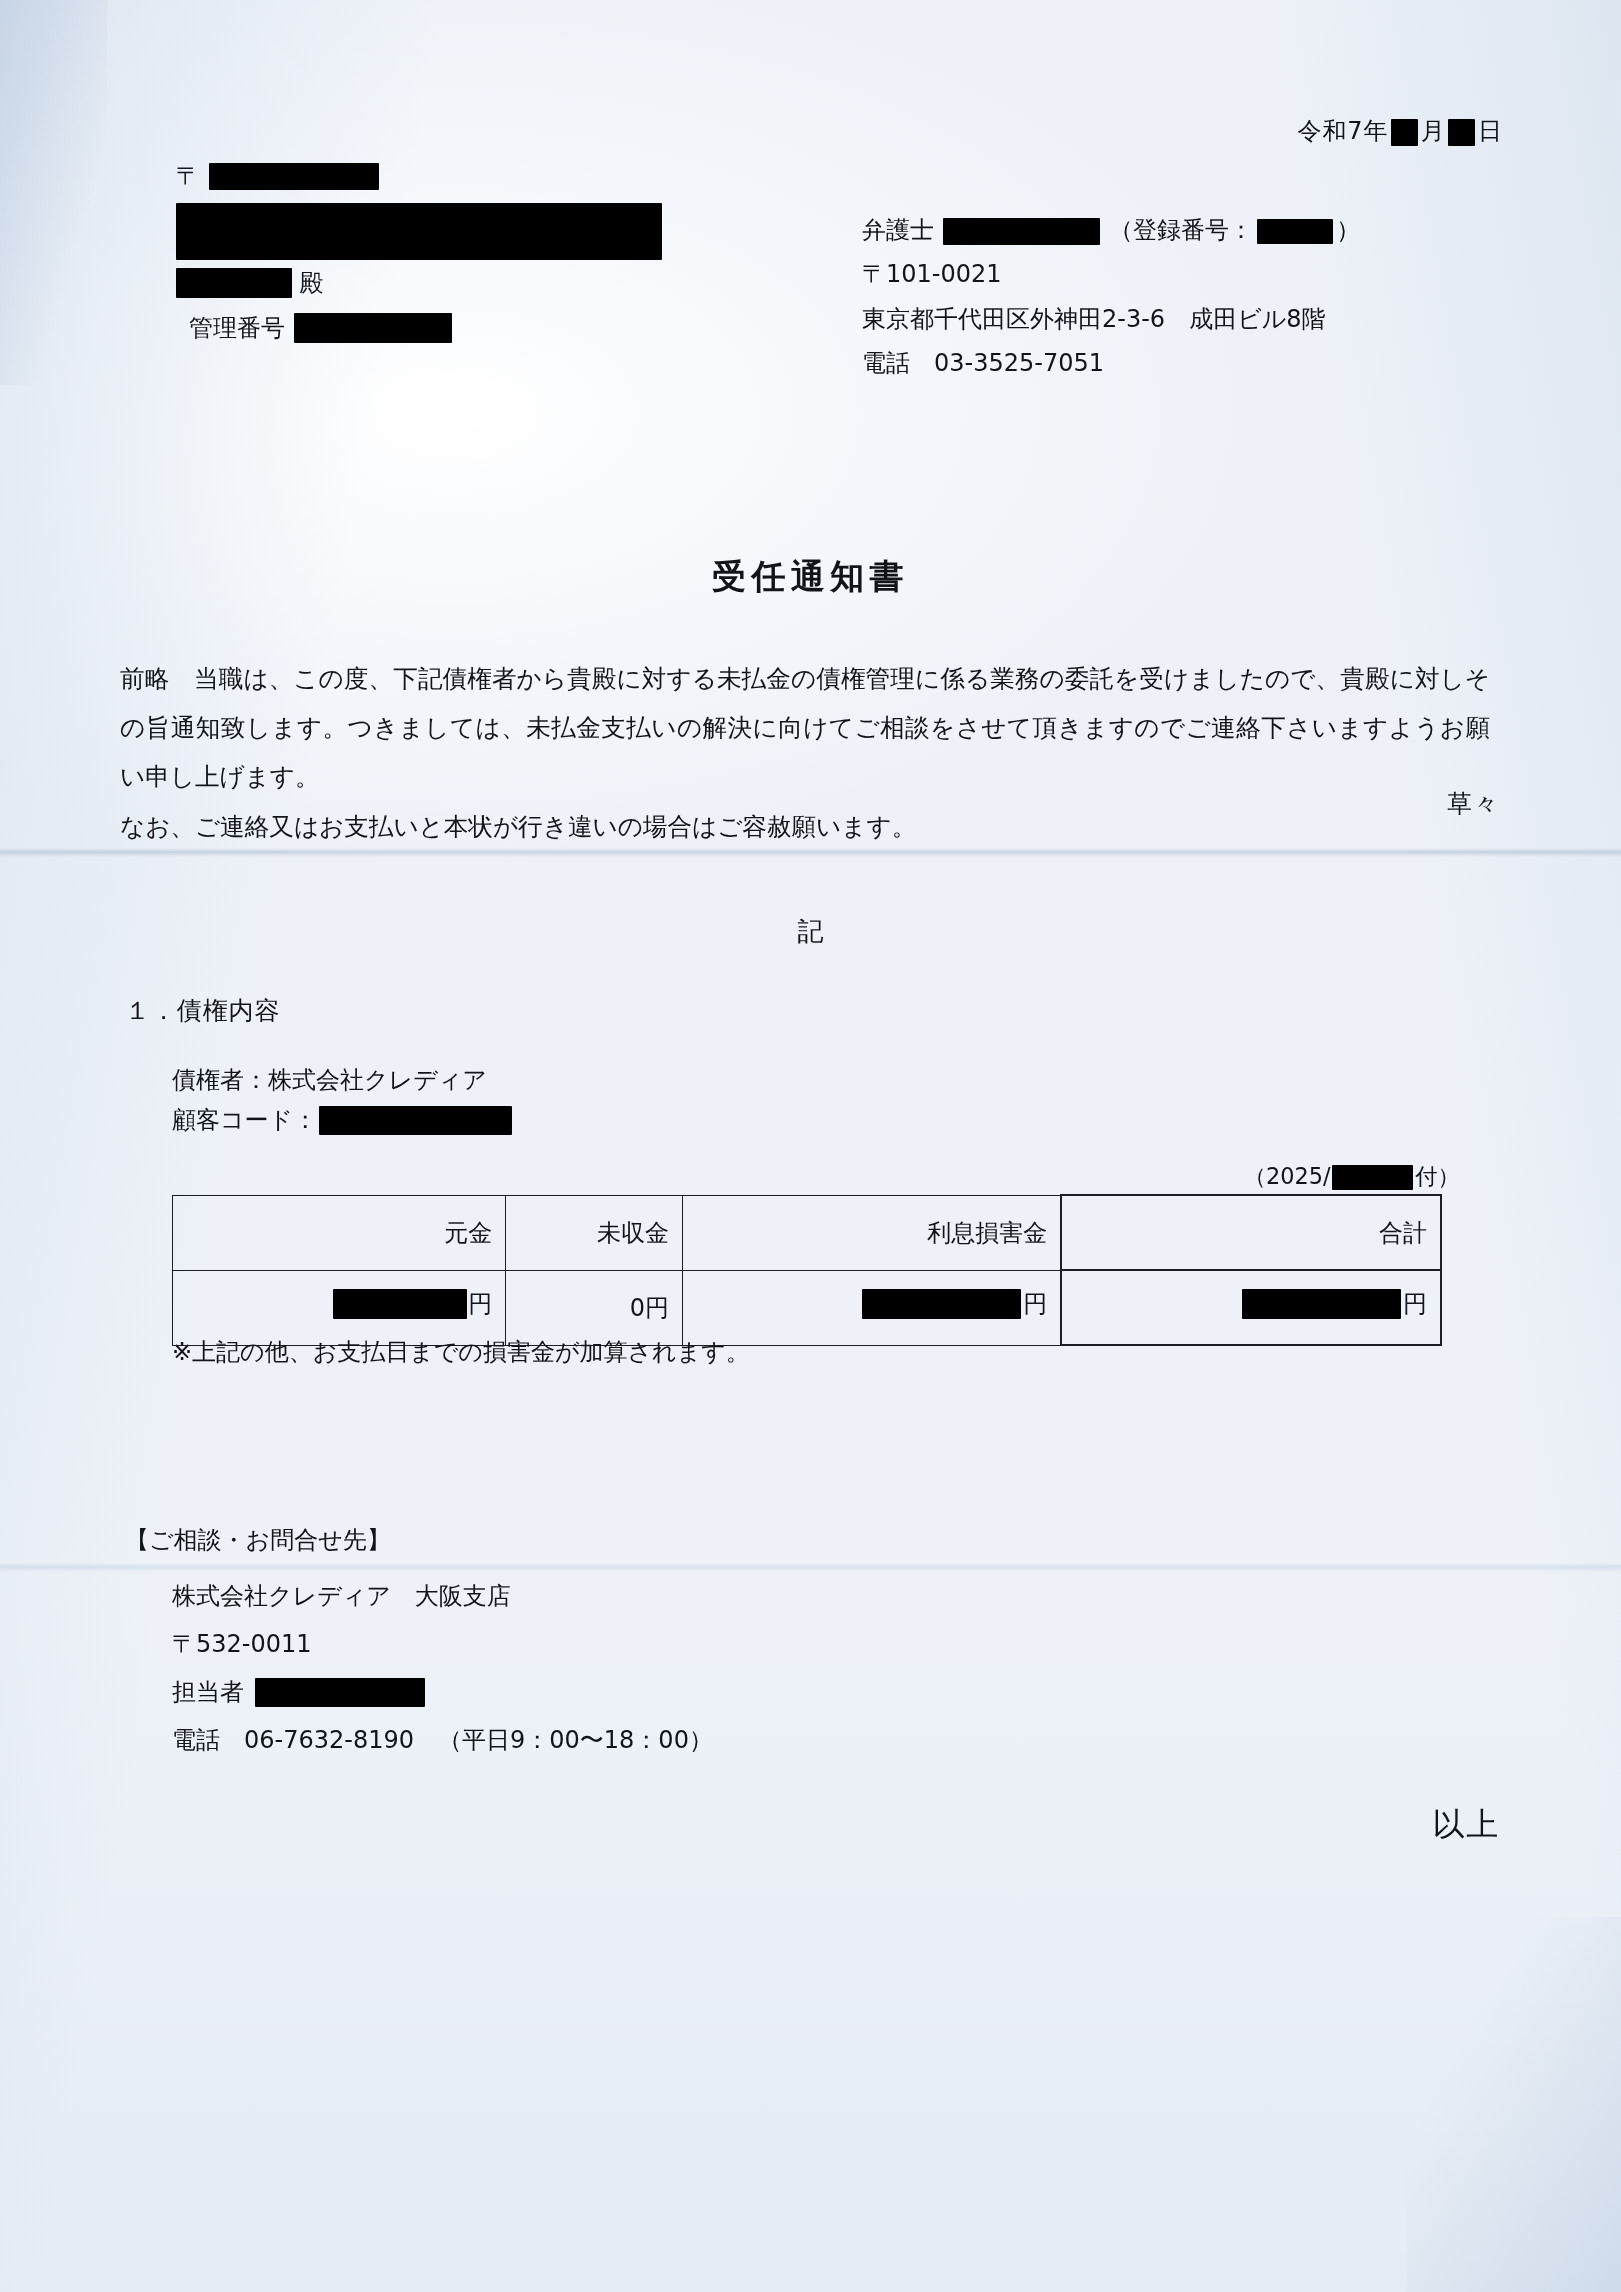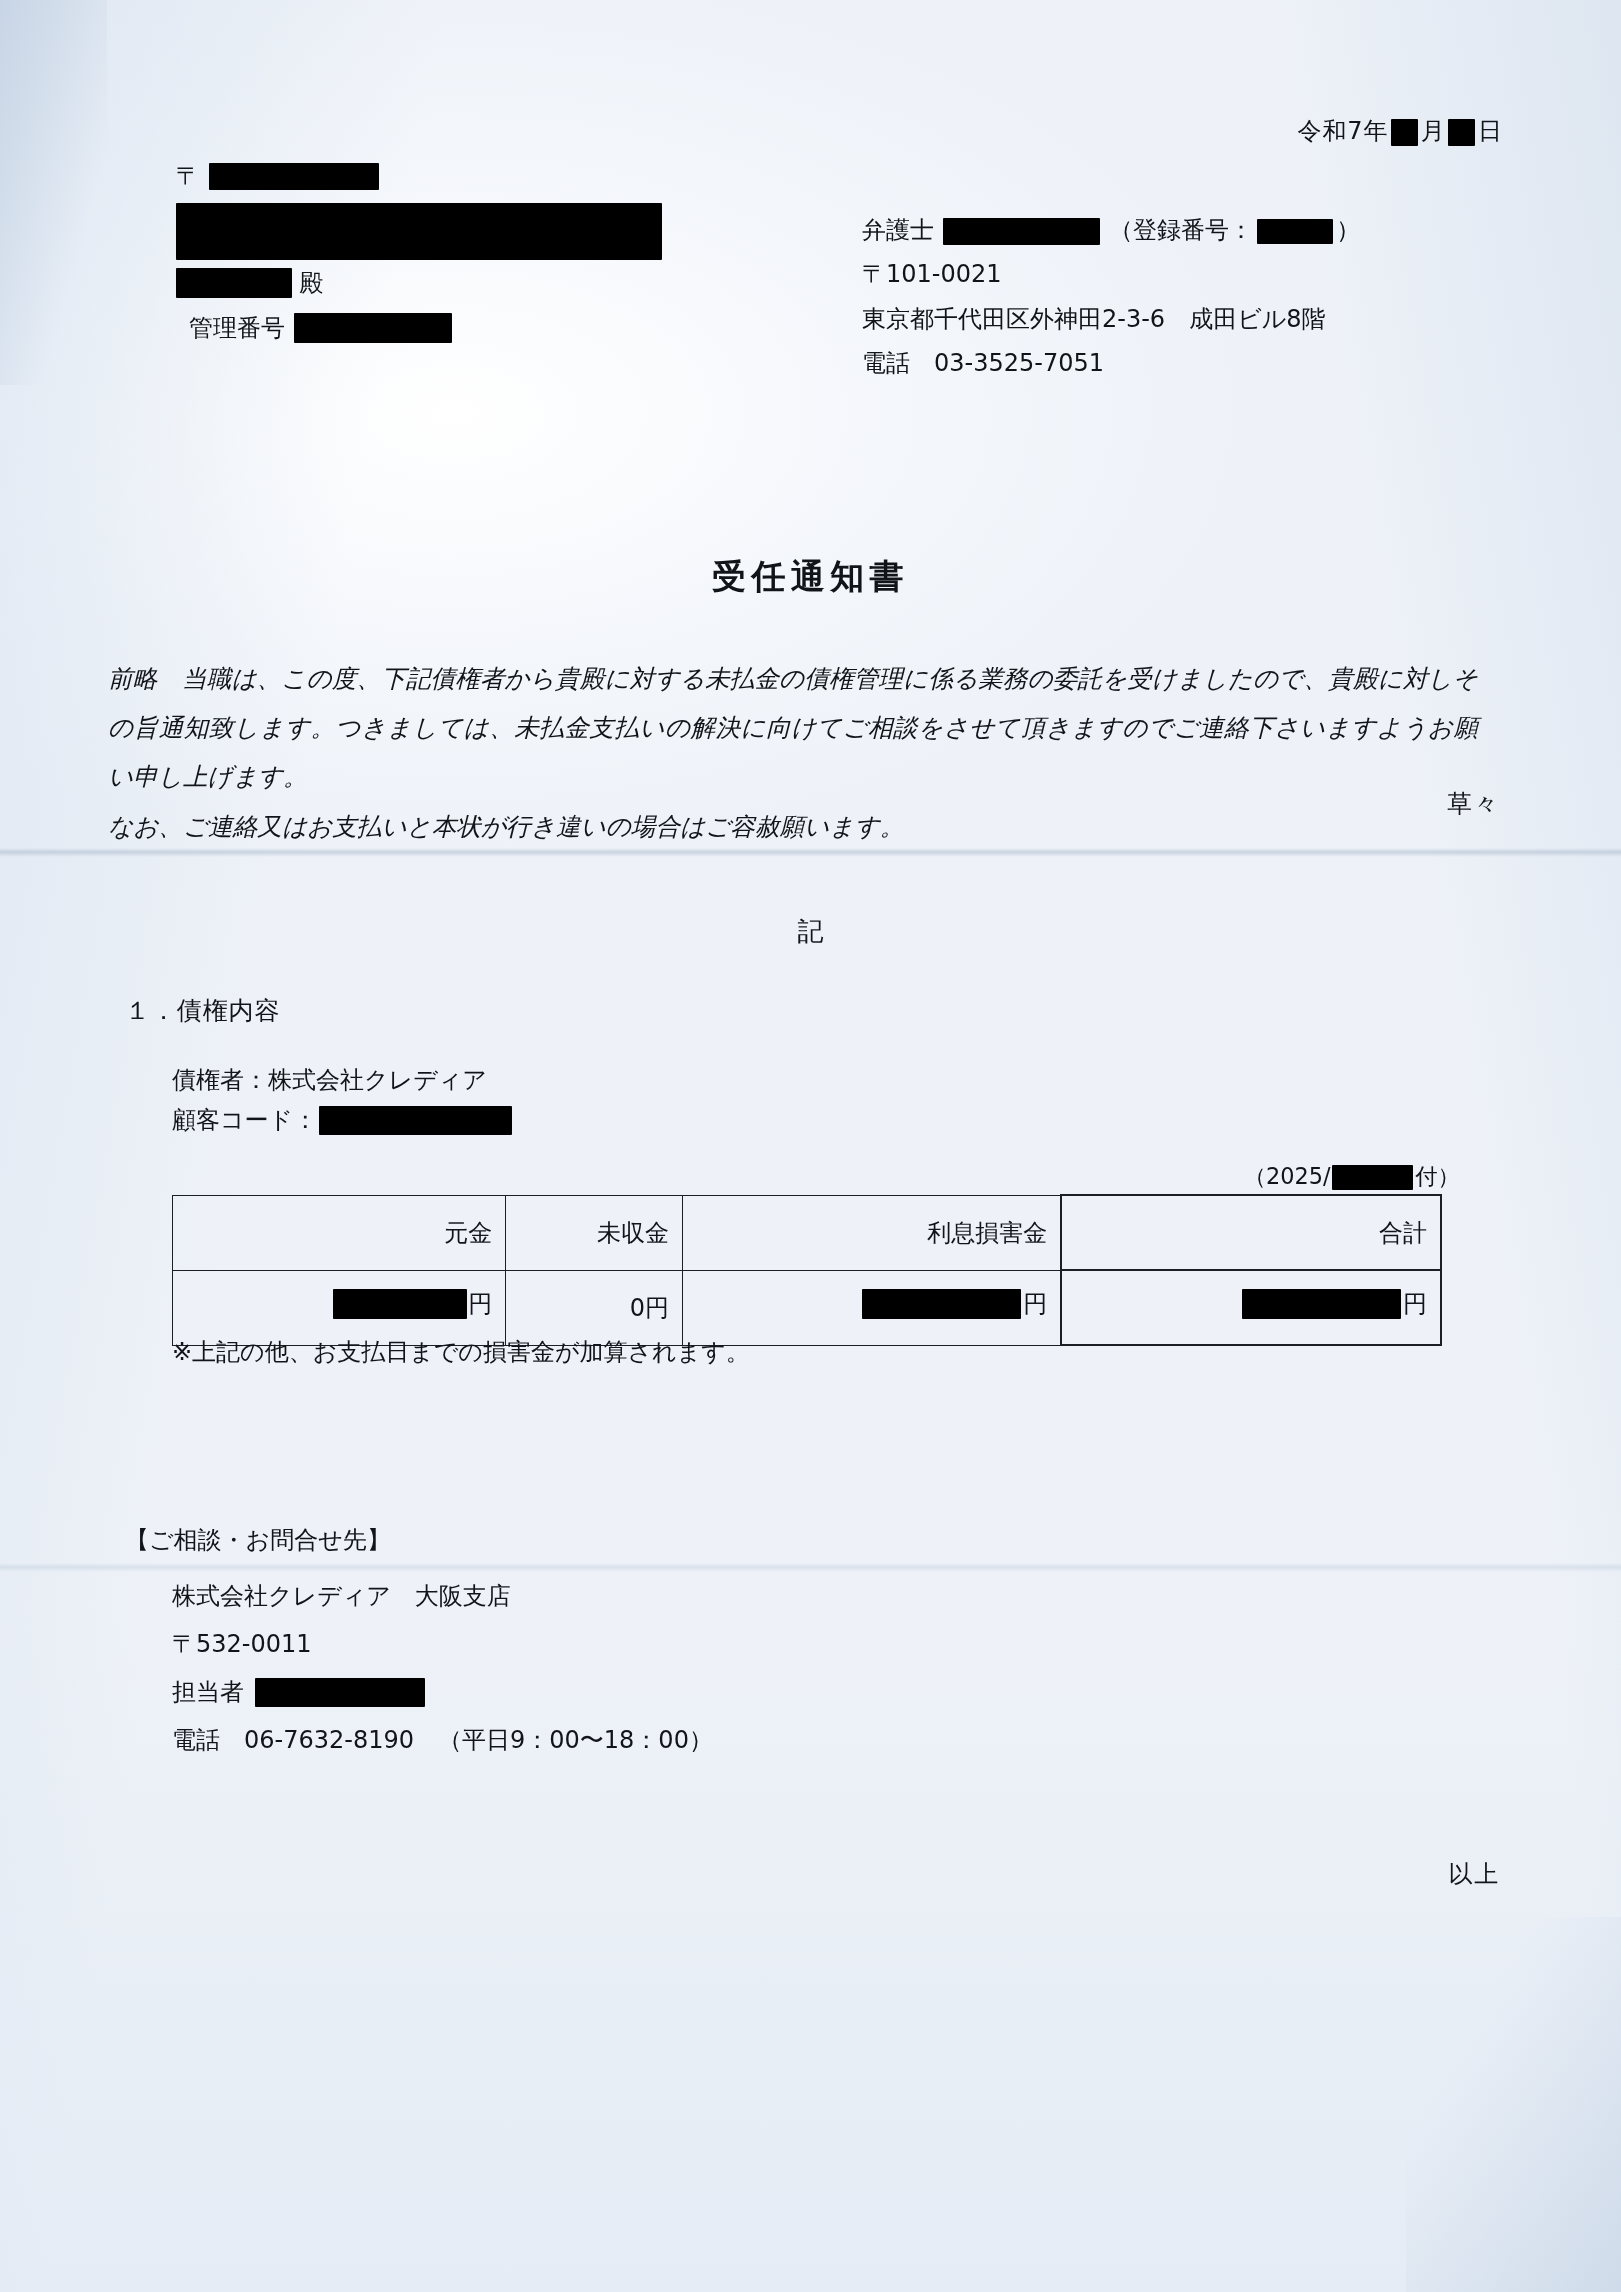--- a/index.html
+++ b/index.html
@@ -116,26 +116,25 @@
     text-align: center;
     font-size: 34px;
     font-weight: bold;
     letter-spacing: 5.4px;
   }
 
   
   .body-text {
     position: absolute;
     top: 654px;
-    left: 108px;
+    left: 120px;
     width: 1370px;
     font-size: 24.6px;
     line-height: 2.0;
     text-align: justify;
-    font-style: italic;
   }
   .body-text p { margin: 0; }
   .closing-right {
     position: absolute;
     top: 786px;
     right: 121px;
     font-size: 24.6px;
     letter-spacing: 1.8px;
   }
 
@@ -215,23 +214,23 @@
     top: 1572px;
     left: 172px;
     font-size: 24px;
     line-height: 2.0;
   }
   .contact-block .row { display: flex; align-items: center; white-space: nowrap; }
   .contact-block .r-person { height: 29px; width: 170px; margin-left: 10.7px; }
 
   .ijou {
     position: absolute;
-    top: 1856px;
+    top: 1800px;
     right: 121px;
-    font-size: 24px;
+    font-size: 32px;
     letter-spacing: 1.8px;
   }
 </style>
 </head>
 <body>
 
 <div class="page">
   <div class="scan-shade"></div>
   <div class="edge-dark left-top"></div>
   <div class="edge-dark right-bottom"></div>

